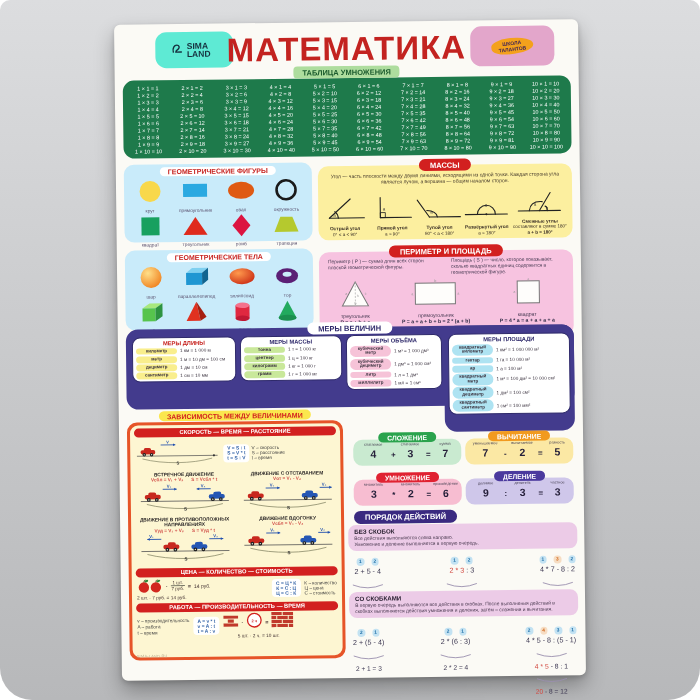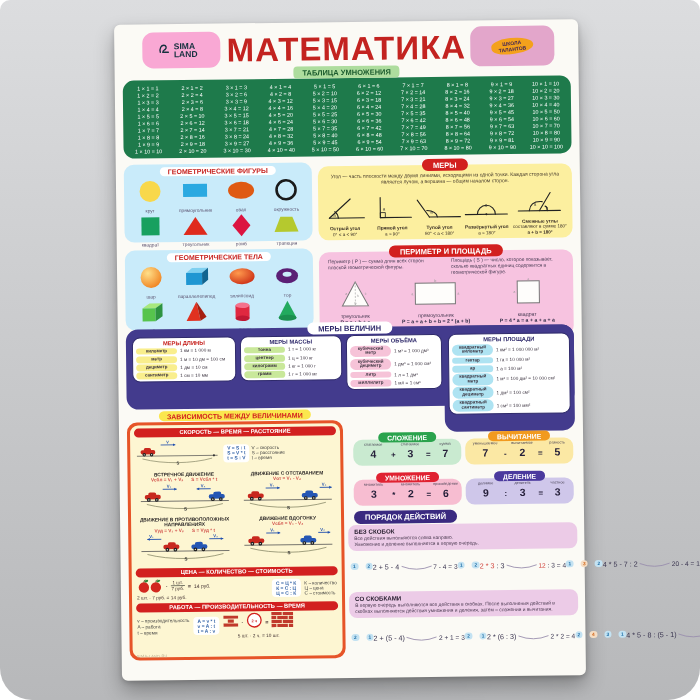--- a/index.html
+++ b/index.html
@@ -5,21 +5,21 @@
   html,body{margin:0;padding:0;width:700px;height:700px;background:#fff;overflow:hidden;
     font-family:"Liberation Sans","DejaVu Sans",sans-serif;}
   .photo{position:absolute;inset:0;background:linear-gradient(180deg,#dcdddf 0%,#cbccce 45%,#b7b8ba 100%);
     border-radius:10px 10px 32px 32px;}
   .poster{position:absolute;left:118px;top:22px;width:464px;height:656px;background:#fbfaf5;border-radius:6px;
     transform:rotate(-0.7deg);box-shadow:0 10px 20px rgba(0,0,0,.30),0 2px 5px rgba(0,0,0,.18);}
   .poster *{line-height:normal}
   svg text{font-family:inherit}
   
   .brand{position:absolute;border-radius:11px;display:flex;align-items:center;justify-content:center}
-  .brand-left{left:28px;top:8px;width:78px;height:36px;background:#f9a8d4}
+  .brand-left{left:41px;top:8px;width:78px;height:36px;background:#5eead4}
   .brand-left .bl-txt{font-size:8.5px;font-weight:bold;color:#16313f;width:32px;line-height:8.5px}
   .brand-right{left:356px;top:6px;width:84px;height:40px;background:#e3a6cb}
   .brand-orange{background:#f4a11c;border-radius:50% 60% 55% 50%;padding:2px 7px;transform:rotate(-6deg);
     text-align:center;color:#3a1f57;font-weight:bold;font-size:5px;line-height:5.5px}
   .poster-title{position:absolute;left:0;right:0;top:8px;text-align:center;font-size:33px;font-weight:bold;
     color:#c32320;letter-spacing:1px}
   
   .mult-pill{position:absolute;left:50%;transform:translateX(-50%);top:44px;background:#aedd9e;color:#1d5c2f;
     font-size:7.5px;font-weight:bold;padding:1.5px 9px;border-radius:4px;white-space:nowrap;z-index:3}
   .mult-table{position:absolute;left:8px;top:56px;width:448px;height:78px;background:#1e7a4b;border-radius:11px;
@@ -105,21 +105,21 @@
   .ord-pill{position:absolute;left:234px;top:489px;background:#3a2a80;color:#fff;font-size:7.5px;font-weight:bold;
     padding:2px 11px;border-radius:9px;white-space:nowrap;z-index:2}
   .ord-panel{position:absolute;left:228px;width:229px;background:#eccbe7;border-radius:8px;padding:3px 6px;box-sizing:border-box;z-index:1}
   .ord-p1{top:503px}
   .ord-p2{top:570px}
   .ord-title{font-size:6.2px;font-weight:bold;color:#241c2c;margin-bottom:1px}
   .ord-text{font-size:4.9px;line-height:6px;color:#4a3a50;white-space:pre-line}
   .ex-row{position:absolute;left:228px;width:229px;display:flex;justify-content:space-between;align-items:flex-start;padding:0 2px;box-sizing:border-box}
   .ex-row1{top:536px}
   .ex-row2{top:607px}
-  .ex{display:flex;flex-direction:row;align-items:center}
+  .ex{display:flex;flex-direction:column;align-items:center}
   .ex-nums{display:flex;gap:7px;margin-bottom:1px}
   .num-c{width:7.5px;height:7.5px;border-radius:50%;background:#c3e2f2;color:#1d6da6;font-size:4.8px;font-weight:bold;
     display:flex;align-items:center;justify-content:center}
   .num-o{background:#f6ddc3;color:#d2691e}
   .ex-expr{font-size:7.2px;color:#3a3550;white-space:nowrap}
   .ex-mid{font-size:6.8px;color:#3a3550;white-space:nowrap}
   .ex-res{font-size:6.6px;color:#3a3550;white-space:nowrap;margin-top:0.5px}
   .rr{color:#d24840}
 </style>
 </head>
@@ -318,21 +318,21 @@
           <div class="shape-cell">
             <span><svg width="30" height="24" viewBox="0 0 30 24">
                 <polygon points="9,4 21,4 27,19 3,19" fill="#b5c92e"></polygon>
               </svg></span>
             <div class="shape-label">трапеция</div>
           </div>
         </div>
     </div>
 
     <div class="panel angles">
-      <div class="red-pill">МЕРЫ</div>
+      <div class="red-pill">МАССЫ</div>
       <div class="angles-intro">Угол — часть плоскости между двумя линиями, исходящими из одной точки. Каждая сторона угла является лучом, а вершина — общим началом сторон.</div>
       <div class="angles-row" id="angles-row">
           <div class="angle-item">
             <span><svg width="46" height="26" viewBox="0 0 46 26">
                 <line x1="7" y1="22" x2="42" y2="22" stroke="#222" stroke-width="1.1" fill="none" stroke-linecap="round"></line>
                 <line x1="7" y1="22" x2="28" y2="3" stroke="#222" stroke-width="1.1" fill="none" stroke-linecap="round"></line>
                 <path d="M16,22 Q15.5,17.5 12.5,15.5" stroke="#222" stroke-width="1.1" fill="none" stroke-linecap="round"></path>
                 <text x="11" y="20.5" font-size="4.5" fill="#333">a</text>
               </svg></span>
             <div class="angle-name">Острый угол</div>
@@ -908,21 +908,21 @@
               <path d="M2,1 Q17,7 32,1" stroke="#9a8fae" fill="none" stroke-width="0.9"></path>
             </svg></div>
           <div class="ex-res"><span class="rr">12</span><span> : 3 = 4</span></div>
         </div>
         <div class="ex">
           <div class="ex-nums">
             <span class="num-c">1</span>
             <span class="num-c num-o">3</span>
             <span class="num-c">2</span>
           </div>
-          <div class="ex-expr"><span>4 * 5 - 7 : 2</span></div>
+          <div class="ex-expr"><span>4 * 7 - 8 : 2</span></div>
           <div><svg width="34" height="6" viewBox="0 0 34 6">
               <path d="M2,1 Q17,7 32,1" stroke="#9a8fae" fill="none" stroke-width="0.9"></path>
             </svg></div>
           <div class="ex-res"><span>20 - 4 = 16</span></div>
         </div>
       </div>
     <div class="ord-panel ord-p2">
       <div class="ord-title">СО СКОБКАМИ</div>
       <div class="ord-text">В первую очередь выполняются все действия в скобках. После выполнения действий в скобках выполняются действия умножения и деления, затем – сложения и вычитания.</div>
     </div>

